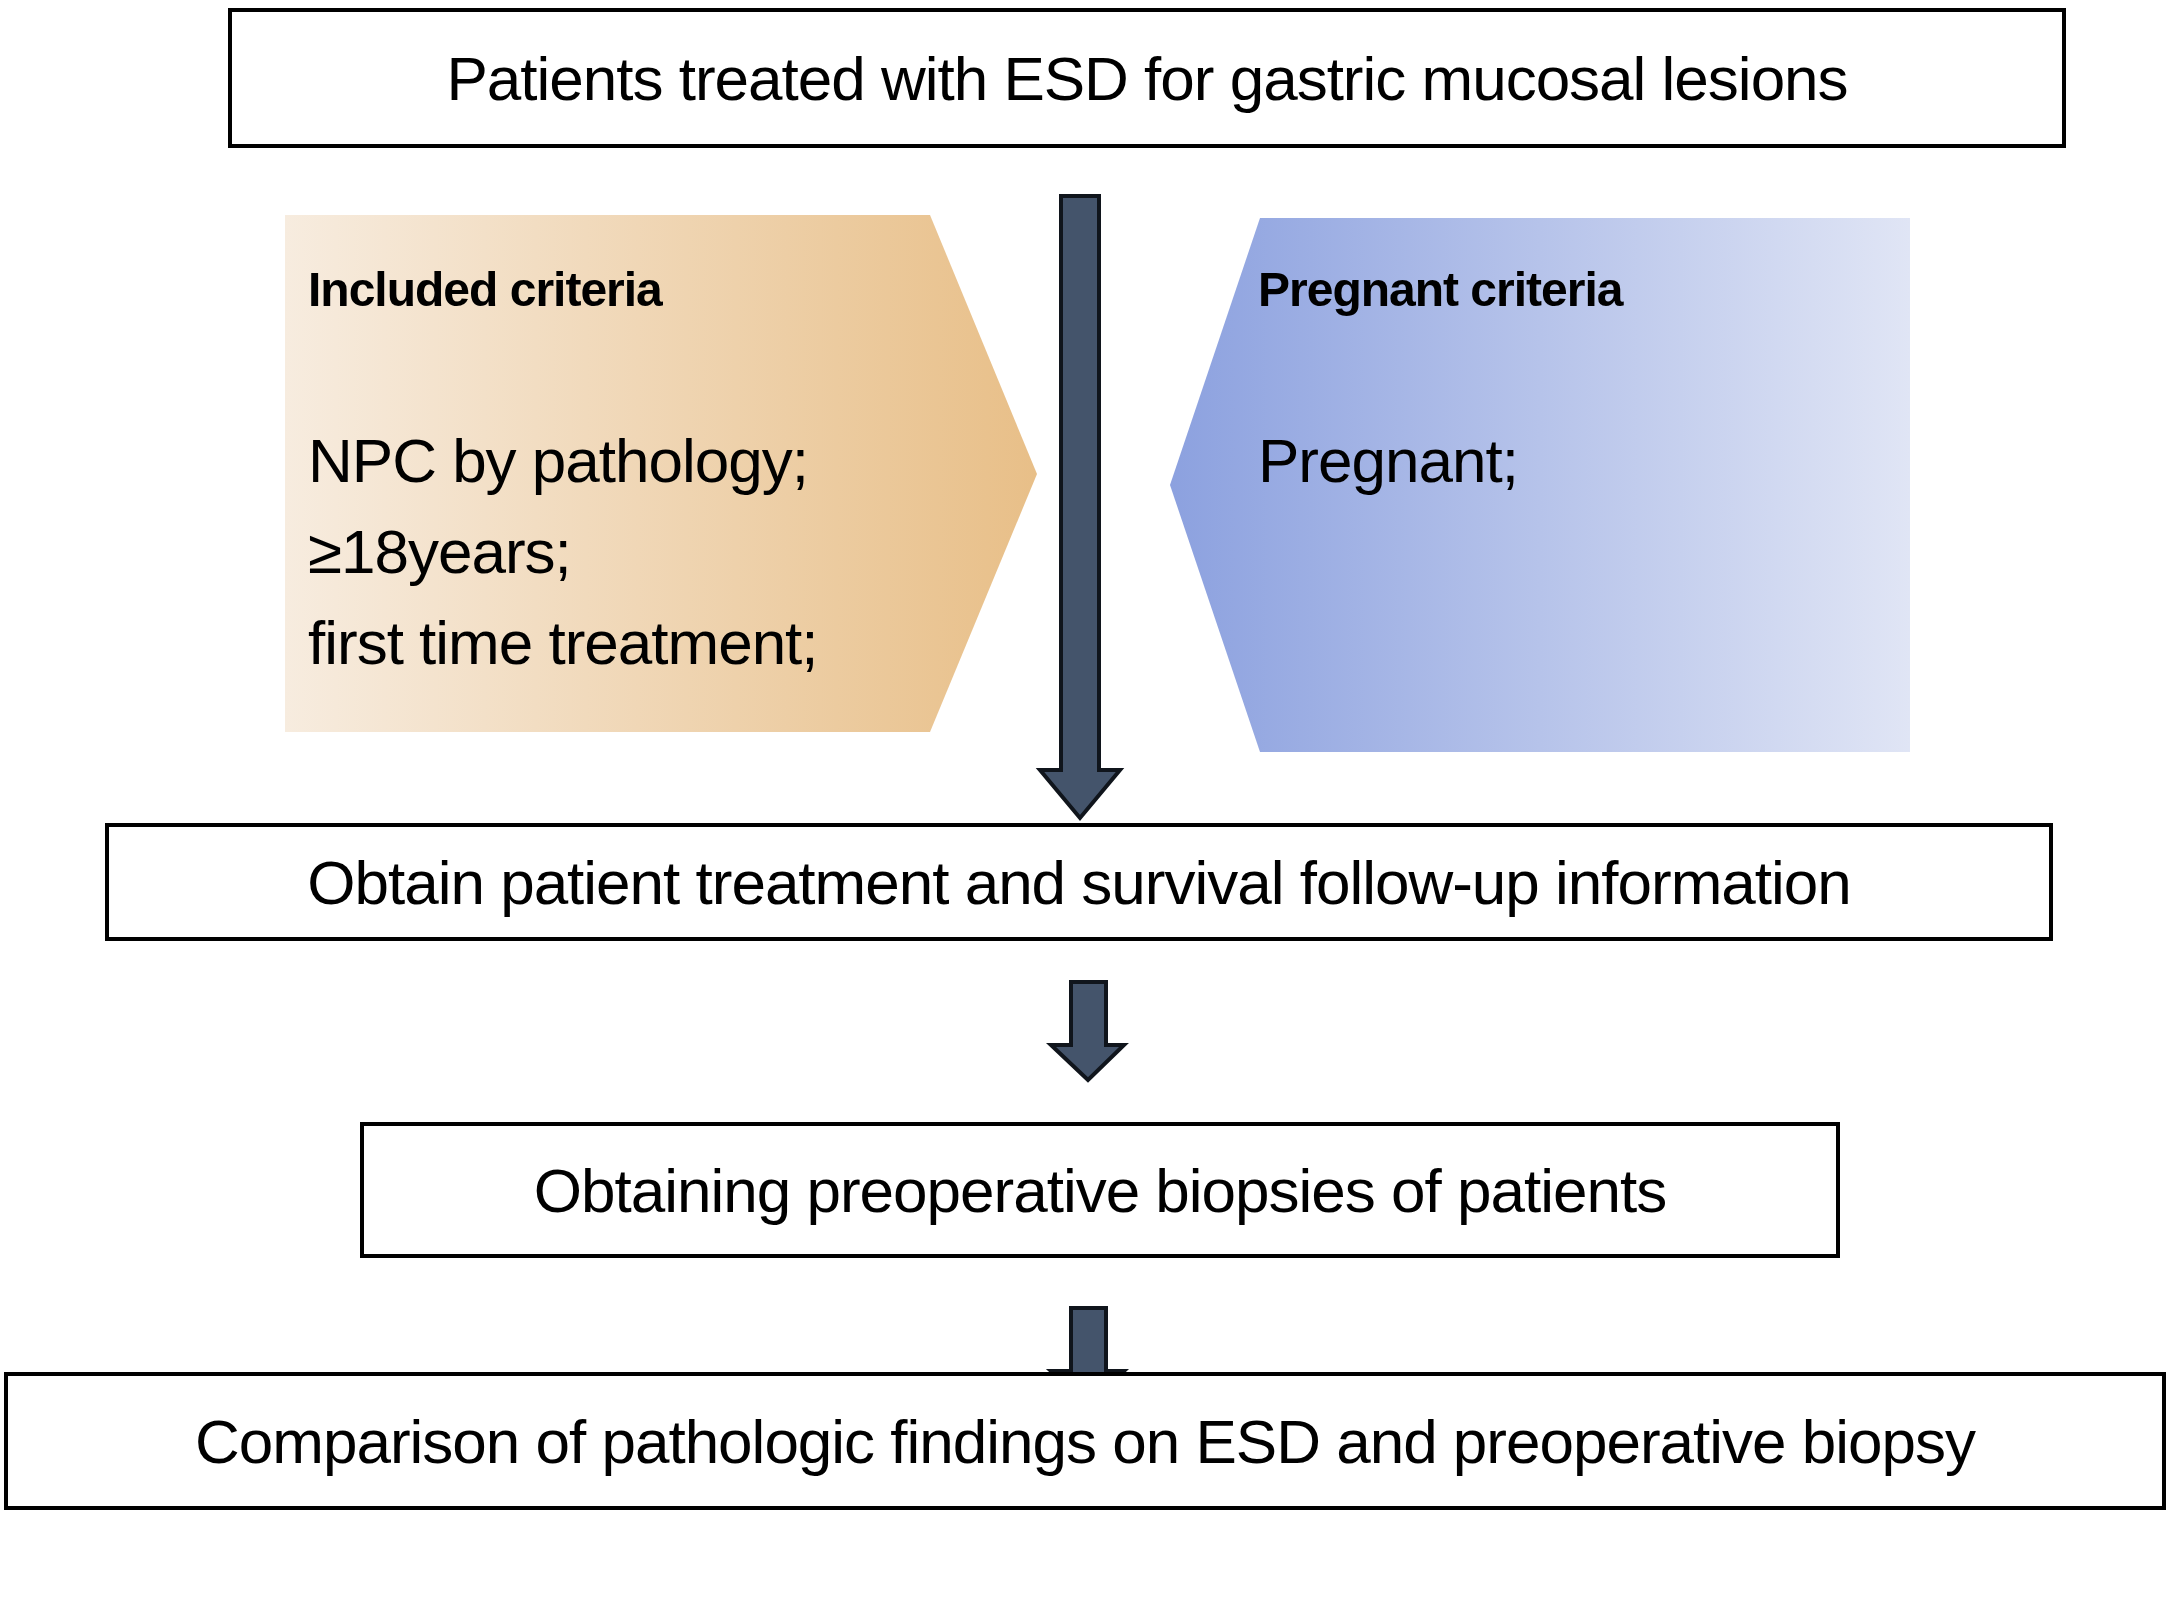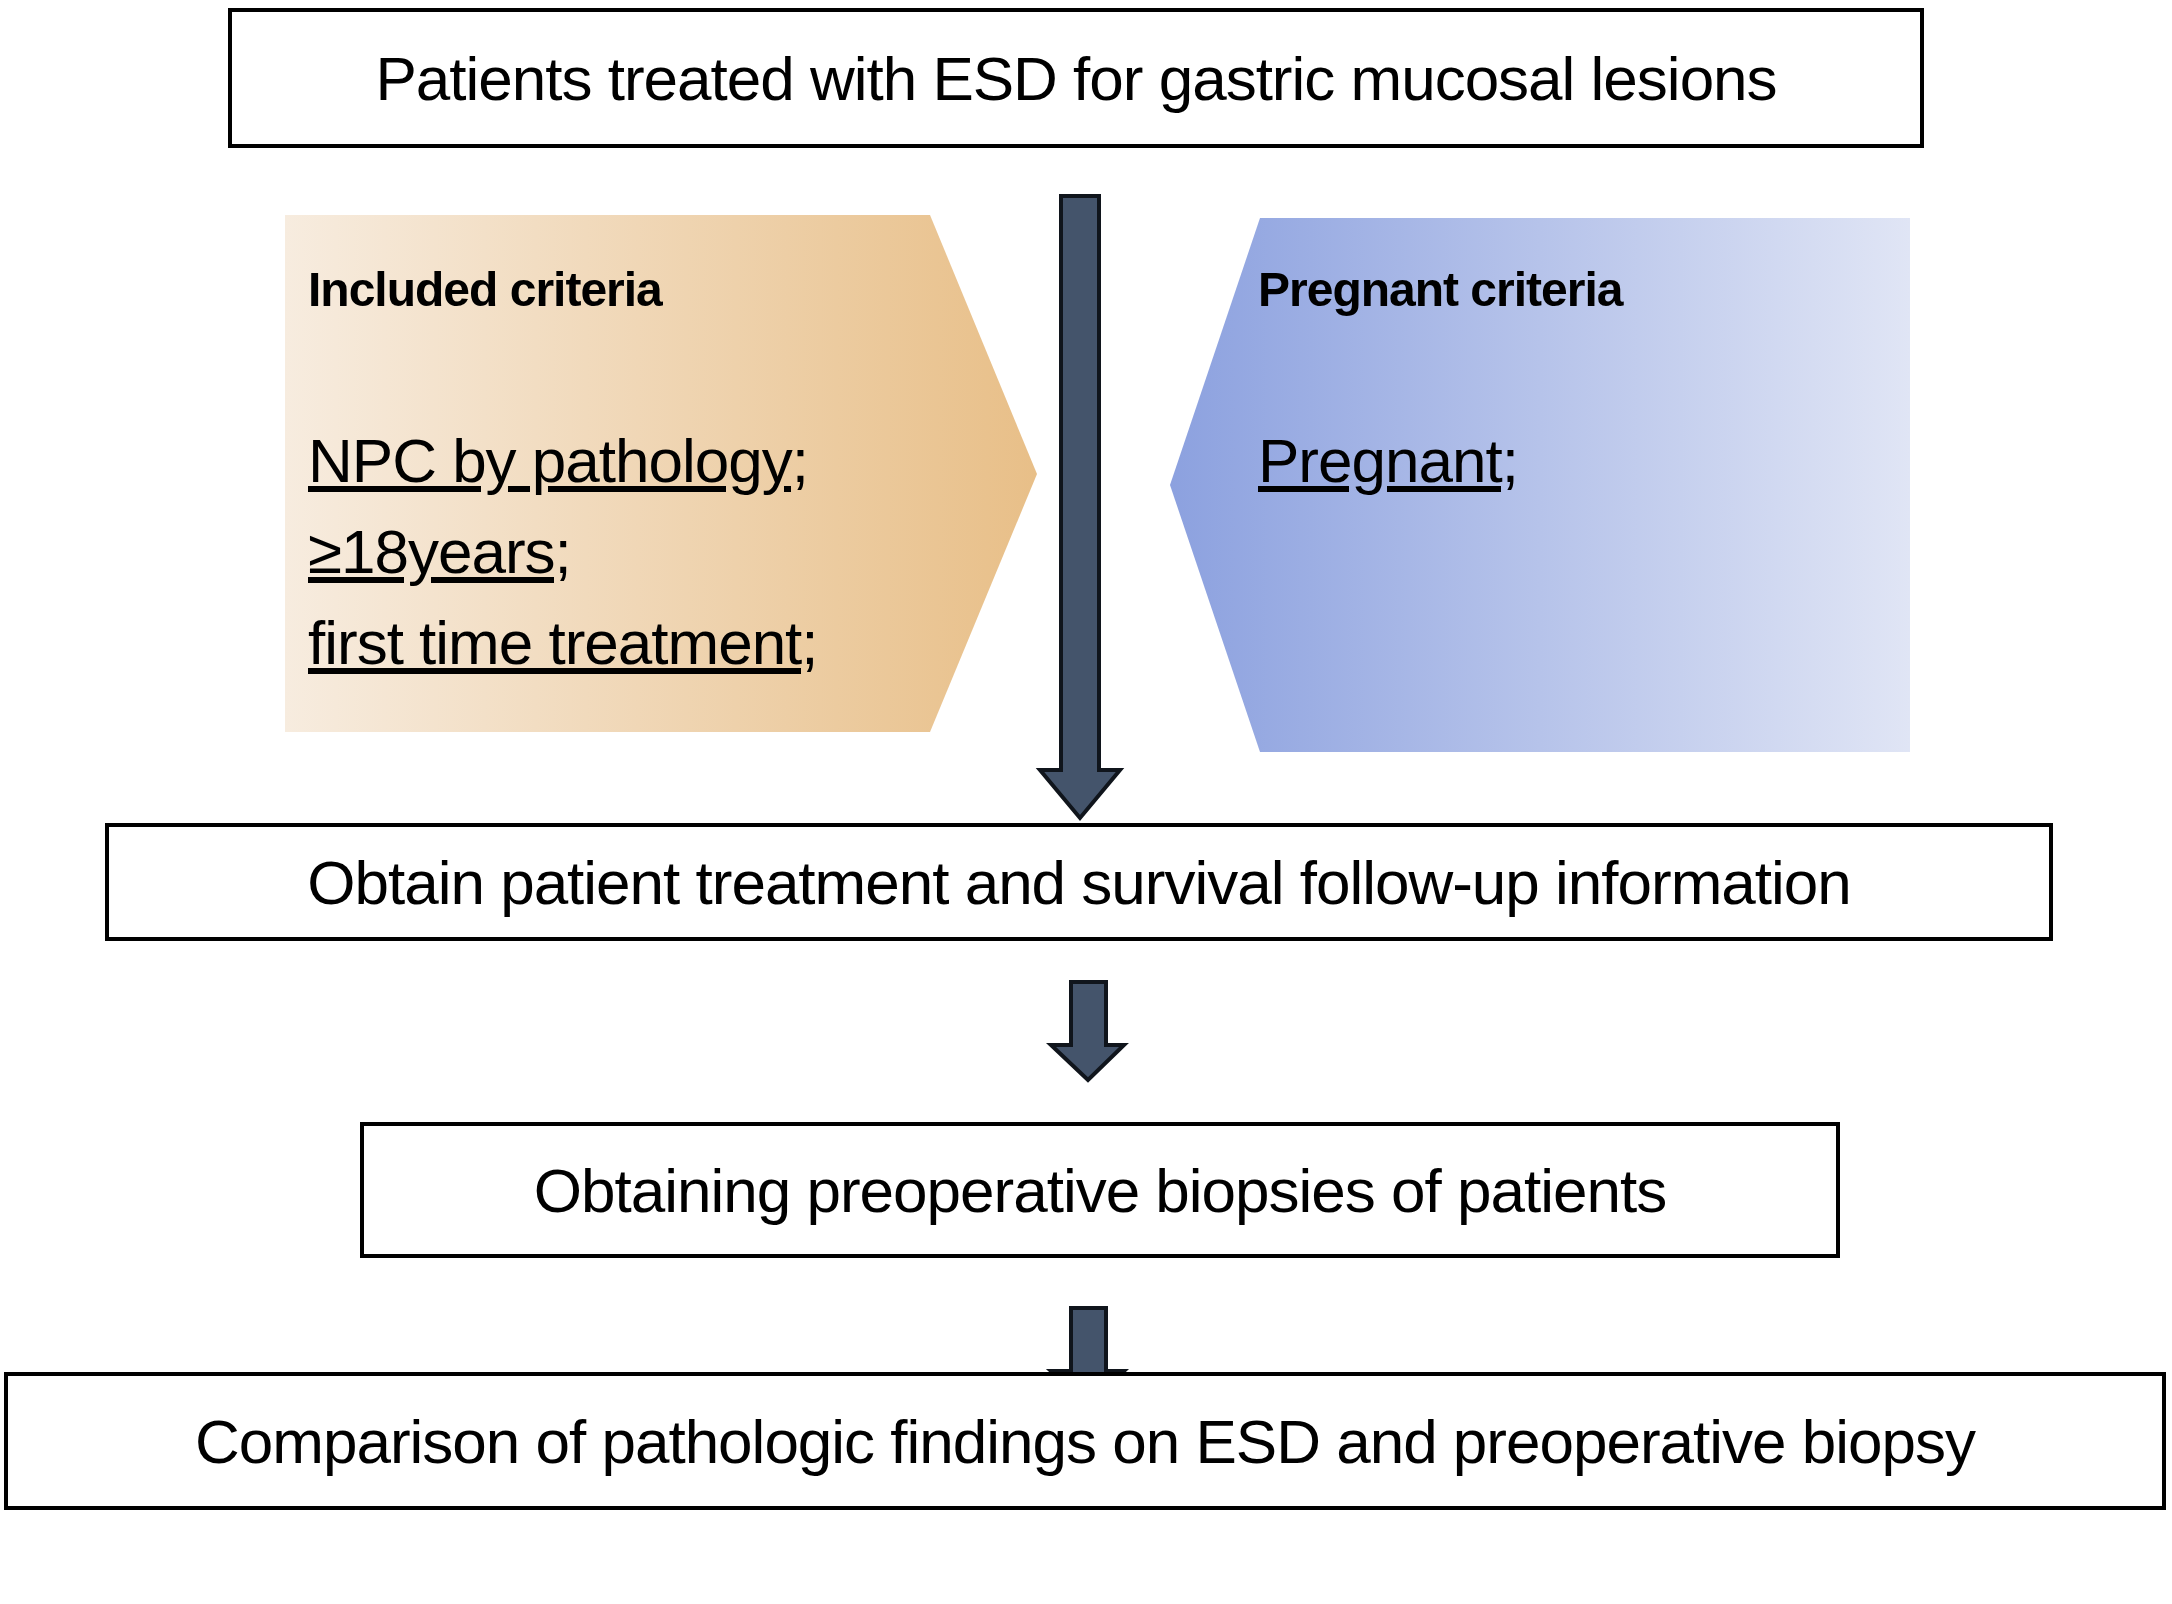--- a/index.html
+++ b/index.html
@@ -30,21 +30,21 @@
     letter-spacing:-1px;
     white-space:nowrap;
   }
   .crit-items{
     position:absolute;
     font-size:62px;
     line-height:91px;
     letter-spacing:-1px;
     white-space:nowrap;
   }
-  .crit-items div{white-space:nowrap;text-decoration:underline;}
+  .crit-items div{white-space:nowrap;}
 </style>
 </head>
 <body>
 
 <div class="canvas">
 
   <svg class="shapes" width="2172" height="1604" viewBox="0 0 2172 1604">
     <defs>
       <linearGradient id="gradIncluded" x1="0" y1="0" x2="1" y2="0">
         <stop offset="0" stop-color="#F7ECDF"></stop>
@@ -63,21 +63,21 @@
     <polygon points="1061,196 1099,196 1099,770 1120,770 1080,818 1040,770 1061,770" stroke-width="4" stroke-linejoin="miter" fill="#44546B"></polygon>
     <polygon points="1061,196 1099,196 1099,770 1120,770 1080,818 1040,770 1061,770" fill="none" stroke-width="4" stroke="#10151C"></polygon>
 
     <polygon points="1071,982 1106,982 1106,1045 1124,1045 1088,1080 1051,1045 1071,1045" stroke-width="4" fill="#44546B"></polygon>
     <polygon points="1071,982 1106,982 1106,1045 1124,1045 1088,1080 1051,1045 1071,1045" fill="none" stroke-width="4" stroke="#10151C"></polygon>
 
     <polygon points="1071,1308 1106,1308 1106,1371 1124,1371 1088,1405 1051,1371 1071,1371" stroke-width="4" fill="#44546B"></polygon>
     <polygon points="1071,1308 1106,1308 1106,1371 1124,1371 1088,1405 1051,1371 1071,1371" fill="none" stroke-width="4" stroke="#10151C"></polygon>
   </svg>
 
-  <div class="box" style="left:228px;top:8px;width:1696px;height:140px;">
+  <div class="box" style="left:228px;top:8px;width:1838px;height:140px;">
     <span>Patients treated with ESD for gastric mucosal lesions</span>
   </div>
 
   <div class="crit-title" style="left:308px;top:262px;">Included criteria</div>
   <div class="crit-items" style="left:308px;top:415px;">
     <div>NPC by pathology;</div>
     <div>≥18years;</div>
     <div>first time treatment;</div>
   </div>
 

